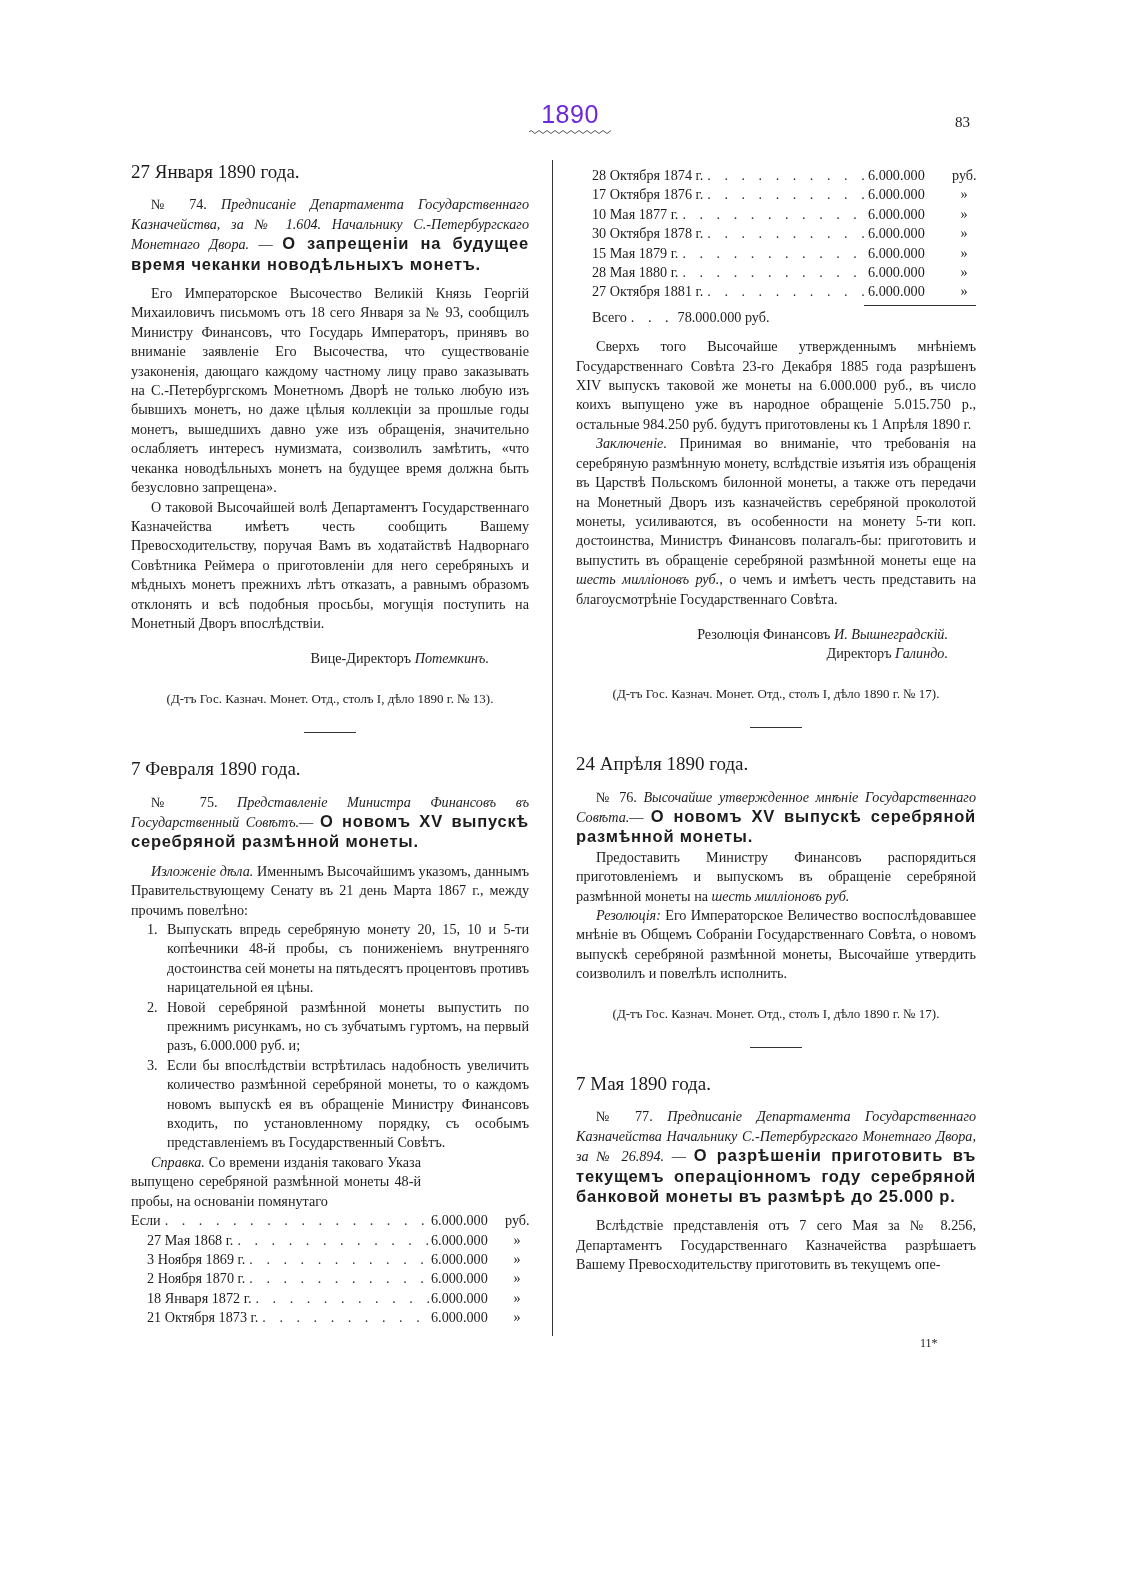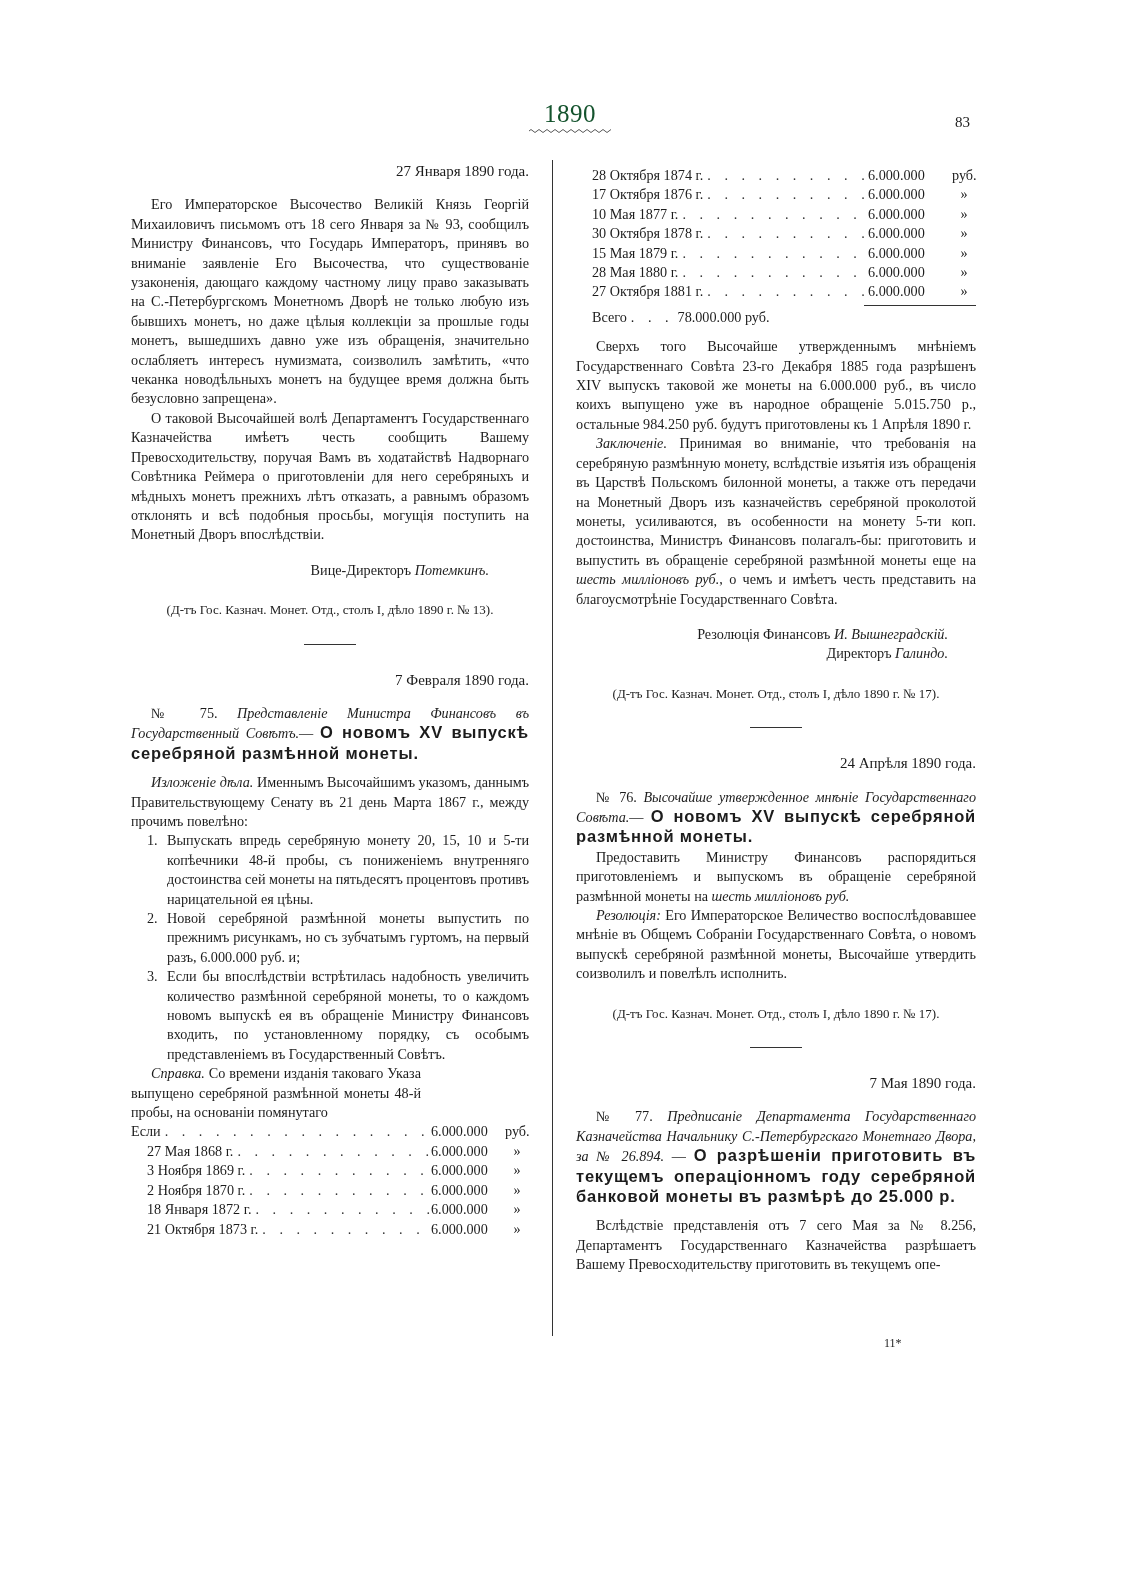--- a/index.html
+++ b/index.html
@@ -1,26 +1,26 @@
 <!DOCTYPE html>
 <html><head>
   <meta charset="utf-8">
   <style>
     html, body { margin: 0; padding: 0; background: #ffffff; }
     body { width: 1140px; height: 1578px; position: relative; overflow: hidden; color: #1c1c1c; font-family: "DejaVu Serif", "Liberation Serif", serif; }
     .page { position: absolute; left: 0; top: 0; width: 1140px; height: 1578px; }
     .running-head { position: absolute; top: 100px; left: 0; width: 1140px; text-align: center; }
-    .year { font-family: Liberation Serif, serif; font-size: 25px; letter-spacing: 0.5px; color: #14532d; }
+    .year { font-family: Liberation Sans, sans-serif; font-size: 25px; letter-spacing: 0.5px; color: #6d28d9; }
     .wavy { width: 82px; height: 6px; margin: 0 auto; display: block; }
     .page-num { position: absolute; top: 114px; left: 955px; font-size: 15px; font-family: "Liberation Serif", serif; }
     .col { position: absolute; top: 162px; font-family: "Liberation Serif", serif; font-size: 14.2px; line-height: 19.4px; text-align: justify; }
     .col-left { left: 131px; width: 398px; }
     .col-right { left: 576px; width: 400px; top: 166px; }
     .divider { position: absolute; left: 552px; top: 160px; width: 1px; height: 1176px; background: #333; }
-    .date { text-align: right; font-size: 15px; margin: 0 0 14px 0; }
+    .date { text-align: left; font-size: 19px; margin: 0 0 14px 0; }
     .entry-head { text-indent: 20px; margin: 0; }
     .ital { font-style: italic; }
     .bold-title { font-family: "Liberation Sans", "DejaVu Sans", sans-serif; font-weight: bold; font-size: 16.5px; letter-spacing: 0.8px; line-height: 19px; }
     p.para { margin: 0; text-indent: 20px; }
     .mt8 { margin-top: 9px !important; }
     .sign { text-align: right; margin: 16px 40px 0 0; }
     .sign2 { text-align: right; margin: 0 28px 0 0; }
     .ref { text-align: center; font-size: 13px; margin-top: 20px; }
     .rule { width: 52px; height: 1px; background: #333; margin: 24px auto 26px auto; }
     ol.items { list-style: none; margin: 0; padding: 0 0 0 16px; }
@@ -28,21 +28,21 @@
     ol.items li .num { position: absolute; left: 0; top: 0; }
     .ledger-row { display: flex; align-items: flex-start; }
     .ledger-row .label { white-space: nowrap; }
     .ledger-row .dots { flex: 1; overflow: hidden; white-space: nowrap; letter-spacing: 5px; padding: 0 4px; color: #333; }
     .ledger-row .amount { width: 74px; text-align: left; }
     .ledger-row .unit { width: 24px; text-align: center; }
     .ledger-indent { padding-left: 16px; }
     .total-line { border-top: 1px solid #333; width: 112px; margin-left: auto; margin-top: 3px; }
     .total-row { display: flex; justify-content: flex-start; margin-top: 2px; }
     .wide-col .ledger-row .amount { width: 84px; }
-    .footnote-sig { position: absolute; left: 884px; top: 1336px; font-size: 12px; font-family: "Liberation Serif", serif; }
+    .footnote-sig { position: absolute; left: 920px; top: 1336px; font-size: 12px; font-family: "Liberation Serif", serif; }
     .spravka { width: 290px; text-align: justify; }
   </style>
 </head>
 <body>
 
 <div class="page">
 
   <div class="running-head">
     <div class="year">1890</div>
     <svg class="wavy" viewBox="0 0 82 6" preserveAspectRatio="none">
@@ -50,20 +50,24 @@
     </svg>
   </div>
   <div class="page-num">83</div>
 
   <div class="divider"></div>
 
   <div class="col col-left">
 
     <section>
       <div class="date">27 Января 1890 года.</div>
+      <p class="entry-head">
+        <span>№ 74.</span>
+        <span class="ital">Предписаніе Департамента Государственнаго Казначейства, за № 1.604. Начальнику С.-Петербургскаго Монетнаго Двора.</span><span> — </span><span class="bold-title">О запрещеніи на будущее время чеканки новодѣльныхъ монетъ.</span>
+      </p>
       <p class="para mt8">Его Императорское Высочество Великій Князь Георгій Михаиловичъ письмомъ отъ 18 сего Января за № 93, сообщилъ Министру Финансовъ, что Государь Императоръ, принявъ во вниманіе заявленіе Его Высочества, что существованіе узаконенія, дающаго каждому частному лицу право заказывать на С.-Петербургскомъ Монетномъ Дворѣ не только любую изъ бывшихъ монетъ, но даже цѣлыя коллекціи за прошлые годы монетъ, вышедшихъ давно уже изъ обращенія, значительно ослабляетъ интересъ нумизмата, соизволилъ замѣтить, «что чеканка новодѣльныхъ монетъ на будущее время должна быть безусловно запрещена».</p>
       <p class="para">О таковой Высочайшей волѣ Департаментъ Государственнаго Казначейства имѣетъ честь сообщить Вашему Превосходительству, поручая Вамъ въ ходатайствѣ Надворнаго Совѣтника Реймера о приготовленіи для него серебряныхъ и мѣдныхъ монетъ прежнихъ лѣтъ отказать, а равнымъ образомъ отклонять и всѣ подобныя просьбы, могущія поступить на Монетный Дворъ впослѣдствіи.</p>
       <div class="sign">
         <span>Вице-Директоръ </span><span class="ital">Потемкинъ.</span>
       </div>
       <div class="ref">(Д-тъ Гос. Казнач. Монет. Отд., столъ I, дѣло 1890 г. № 13).</div>
     </section>
 
     <div class="rule"></div>
 

